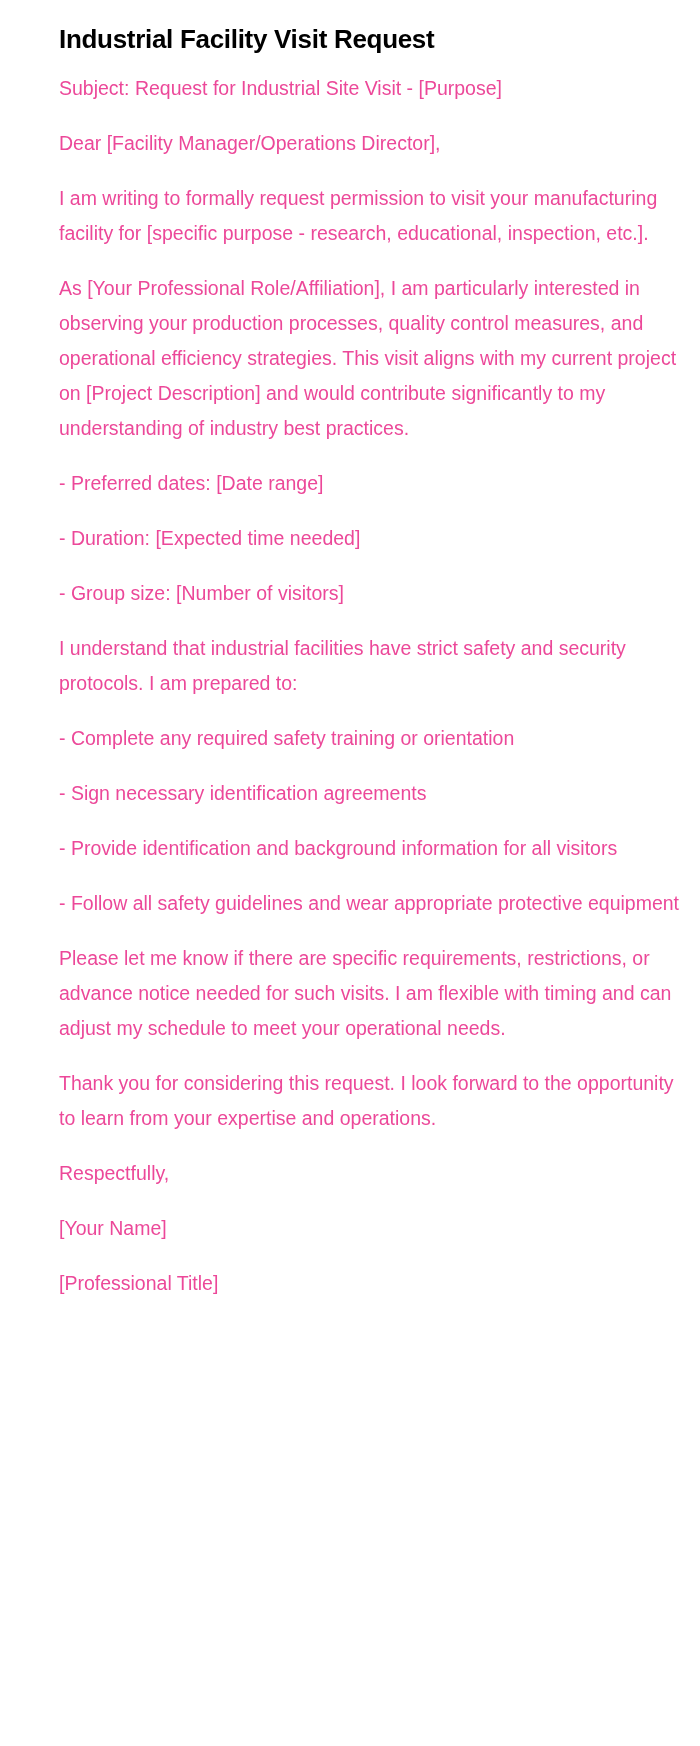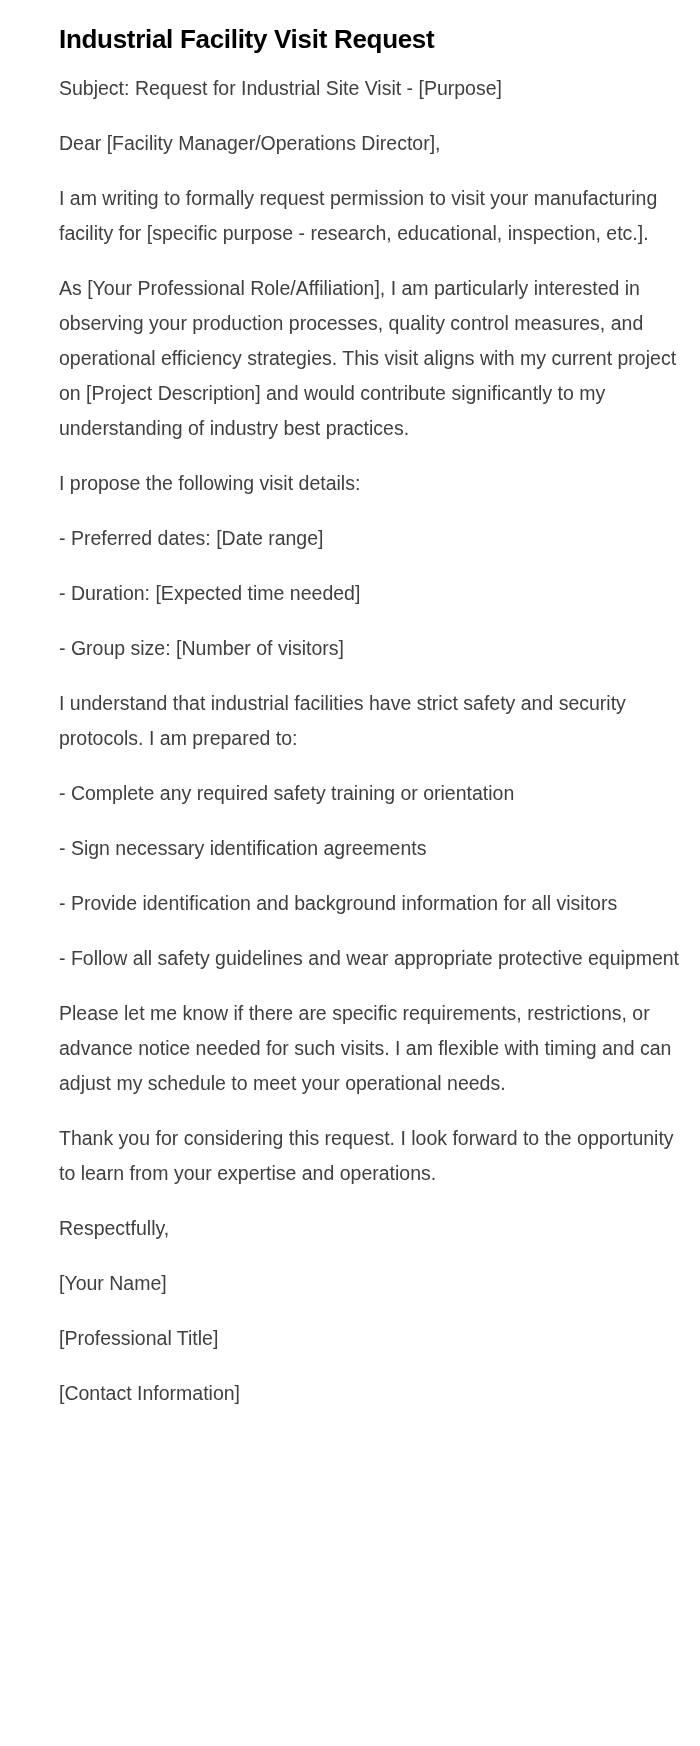--- a/index.html
+++ b/index.html
@@ -24,46 +24,44 @@
       font-weight: bold;
       line-height: 36px;
       margin: 0 0 14px 0;
       letter-spacing: -0.3px;
       color: #000000;
     }
     .para {
       font-size: 19.5px;
       line-height: 35px;
       margin: 0 0 20px 0;
-      color: #404040;
+      color: #ec4899;
     }
   </style>
 </head>
 <body>
 
 <div class="doc">
   <h1 class="title">Industrial Facility Visit Request</h1>
 
   <p class="para">Subject: Request for Industrial Site Visit - [Purpose]</p>
   <p class="para">Dear [Facility Manager/Operations Director],</p>
   <p class="para">I am writing to formally request permission to visit your manufacturing facility for [specific purpose - research, educational, inspection, etc.].</p>
   <p class="para">As [Your Professional Role/Affiliation], I am particularly interested in observing your production processes, quality control measures, and operational efficiency strategies. This visit aligns with my current project on [Project Description] and would contribute significantly to my understanding of industry best practices.</p>
-  <p class="para">I propose the following visit details:</p>
 
   <p class="para">- Preferred dates: [Date range]</p>
   <p class="para">- Duration: [Expected time needed]</p>
   <p class="para">- Group size: [Number of visitors]</p>
 
   <p class="para">I understand that industrial facilities have strict safety and security protocols. I am prepared to:</p>
 
   <p class="para">- Complete any required safety training or orientation</p>
   <p class="para">- Sign necessary identification agreements</p>
   <p class="para">- Provide identification and background information for all visitors</p>
   <p class="para">- Follow all safety guidelines and wear appropriate protective equipment</p>
 
   <p class="para">Please let me know if there are specific requirements, restrictions, or advance notice needed for such visits. I am flexible with timing and can adjust my schedule to meet your operational needs.</p>
   <p class="para">Thank you for considering this request. I look forward to the opportunity to learn from your expertise and operations.</p>
   <p class="para">Respectfully,</p>
 
   <p class="para">[Your Name]</p>
   <p class="para">[Professional Title]</p>
-  <p class="para">[Contact Information]</p>
 </div>
 
 </body></html>

